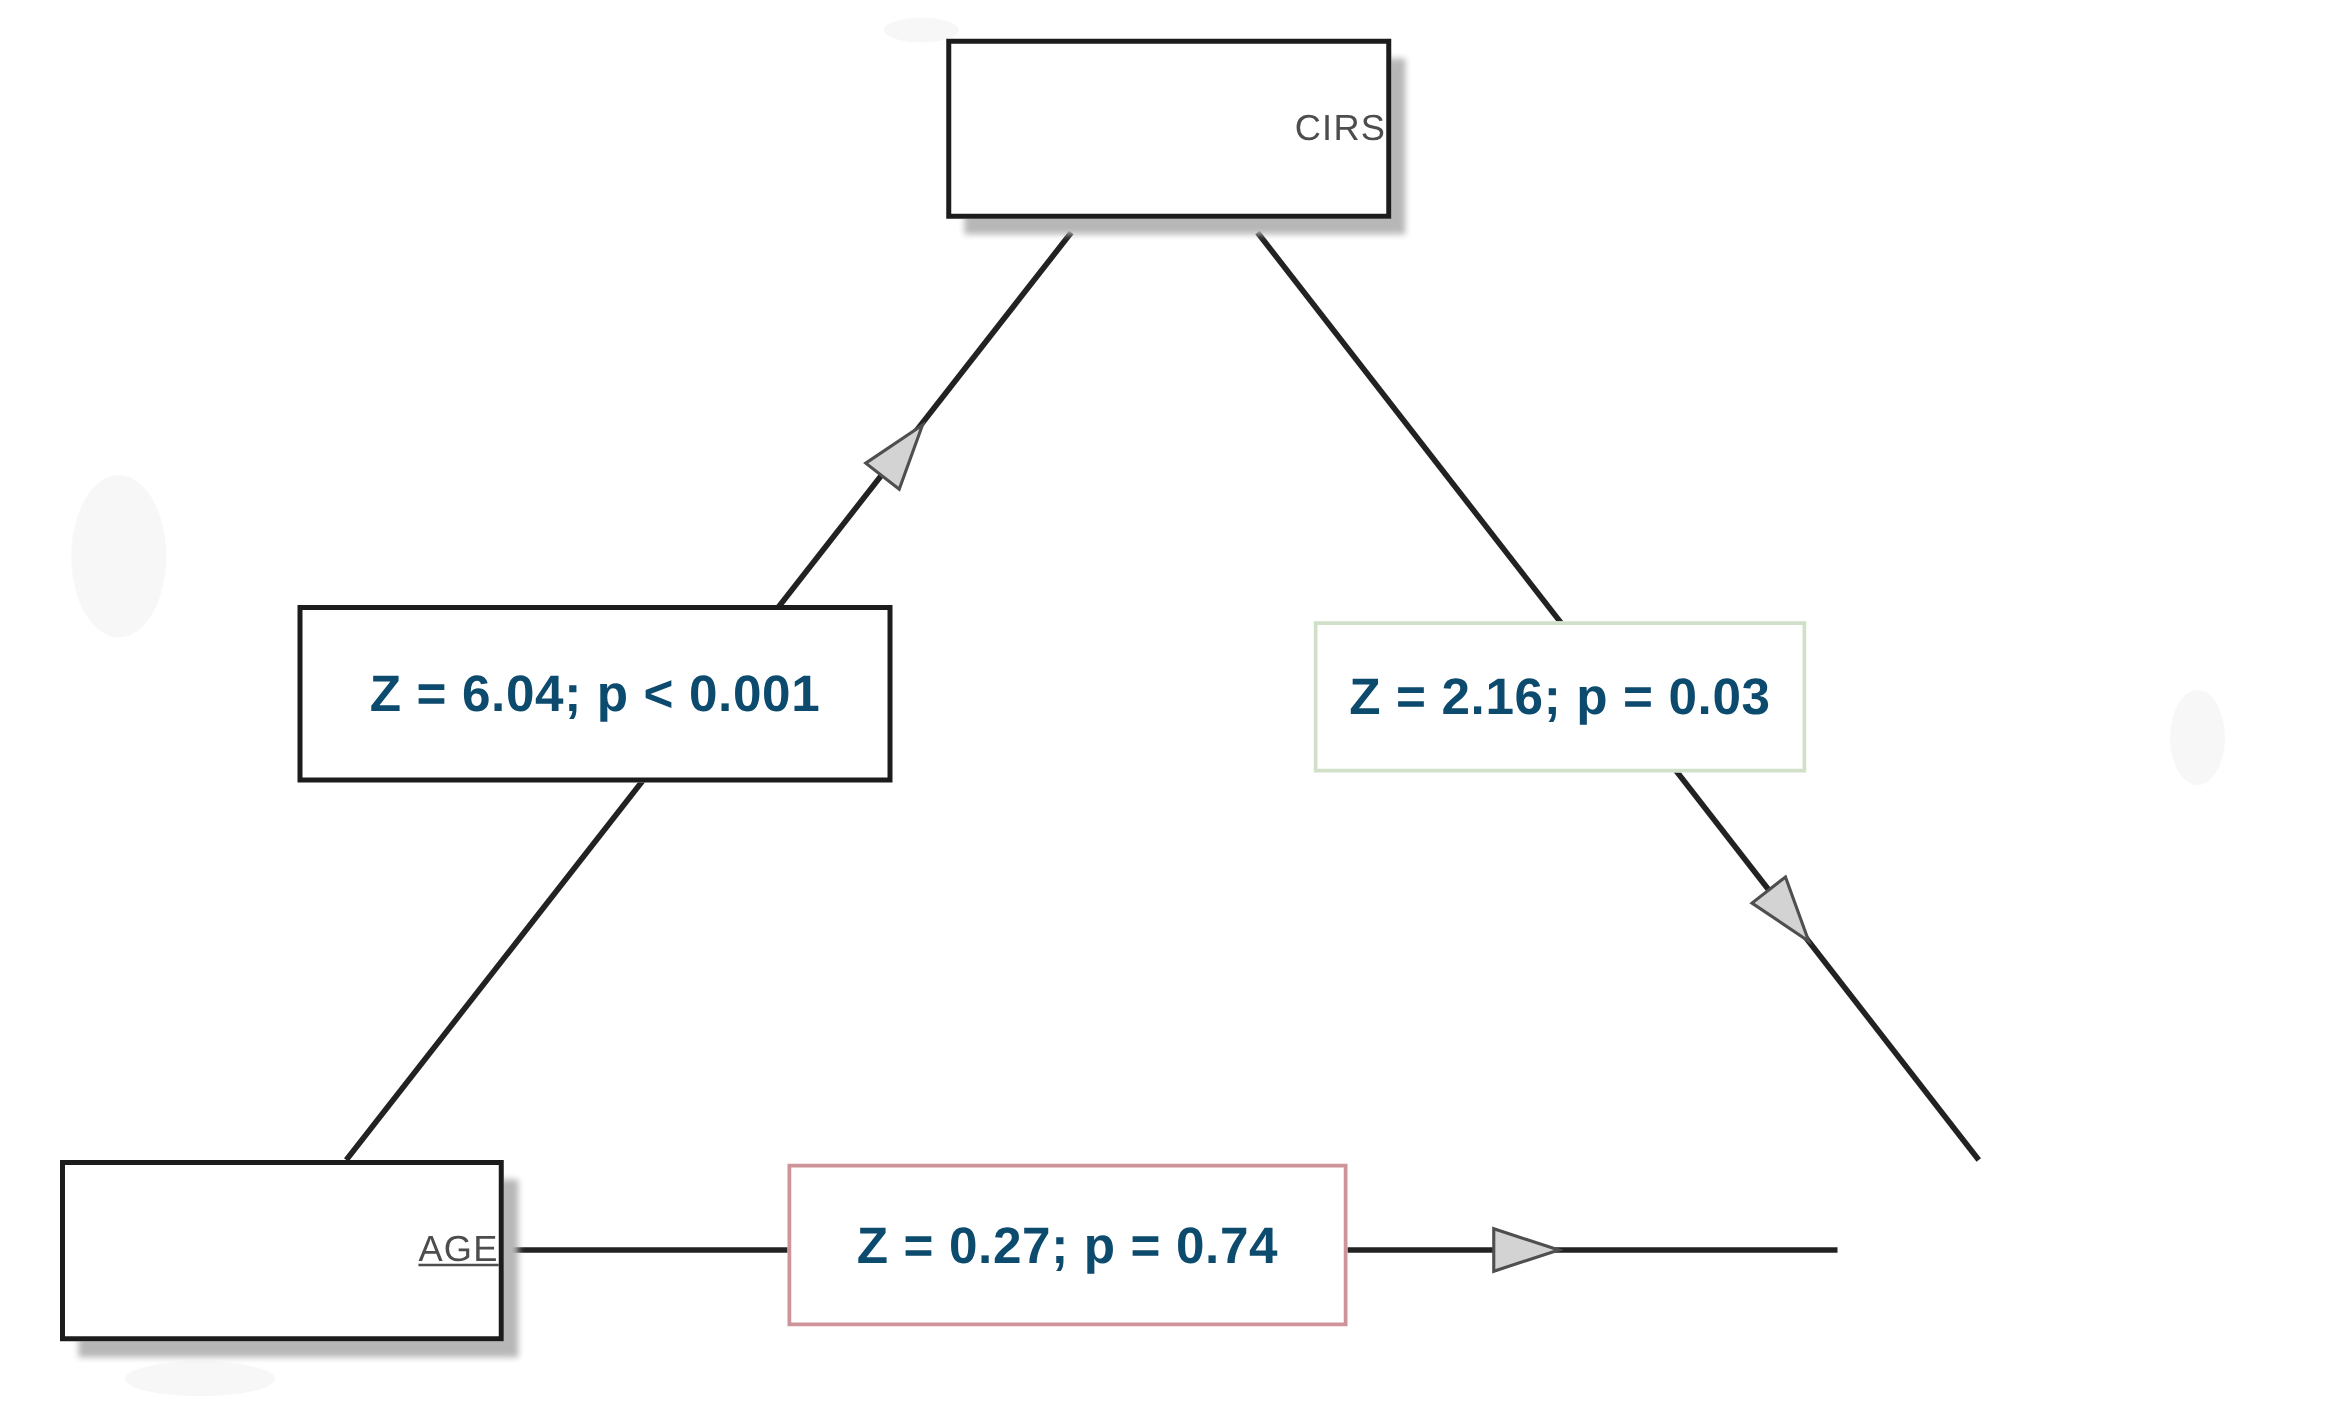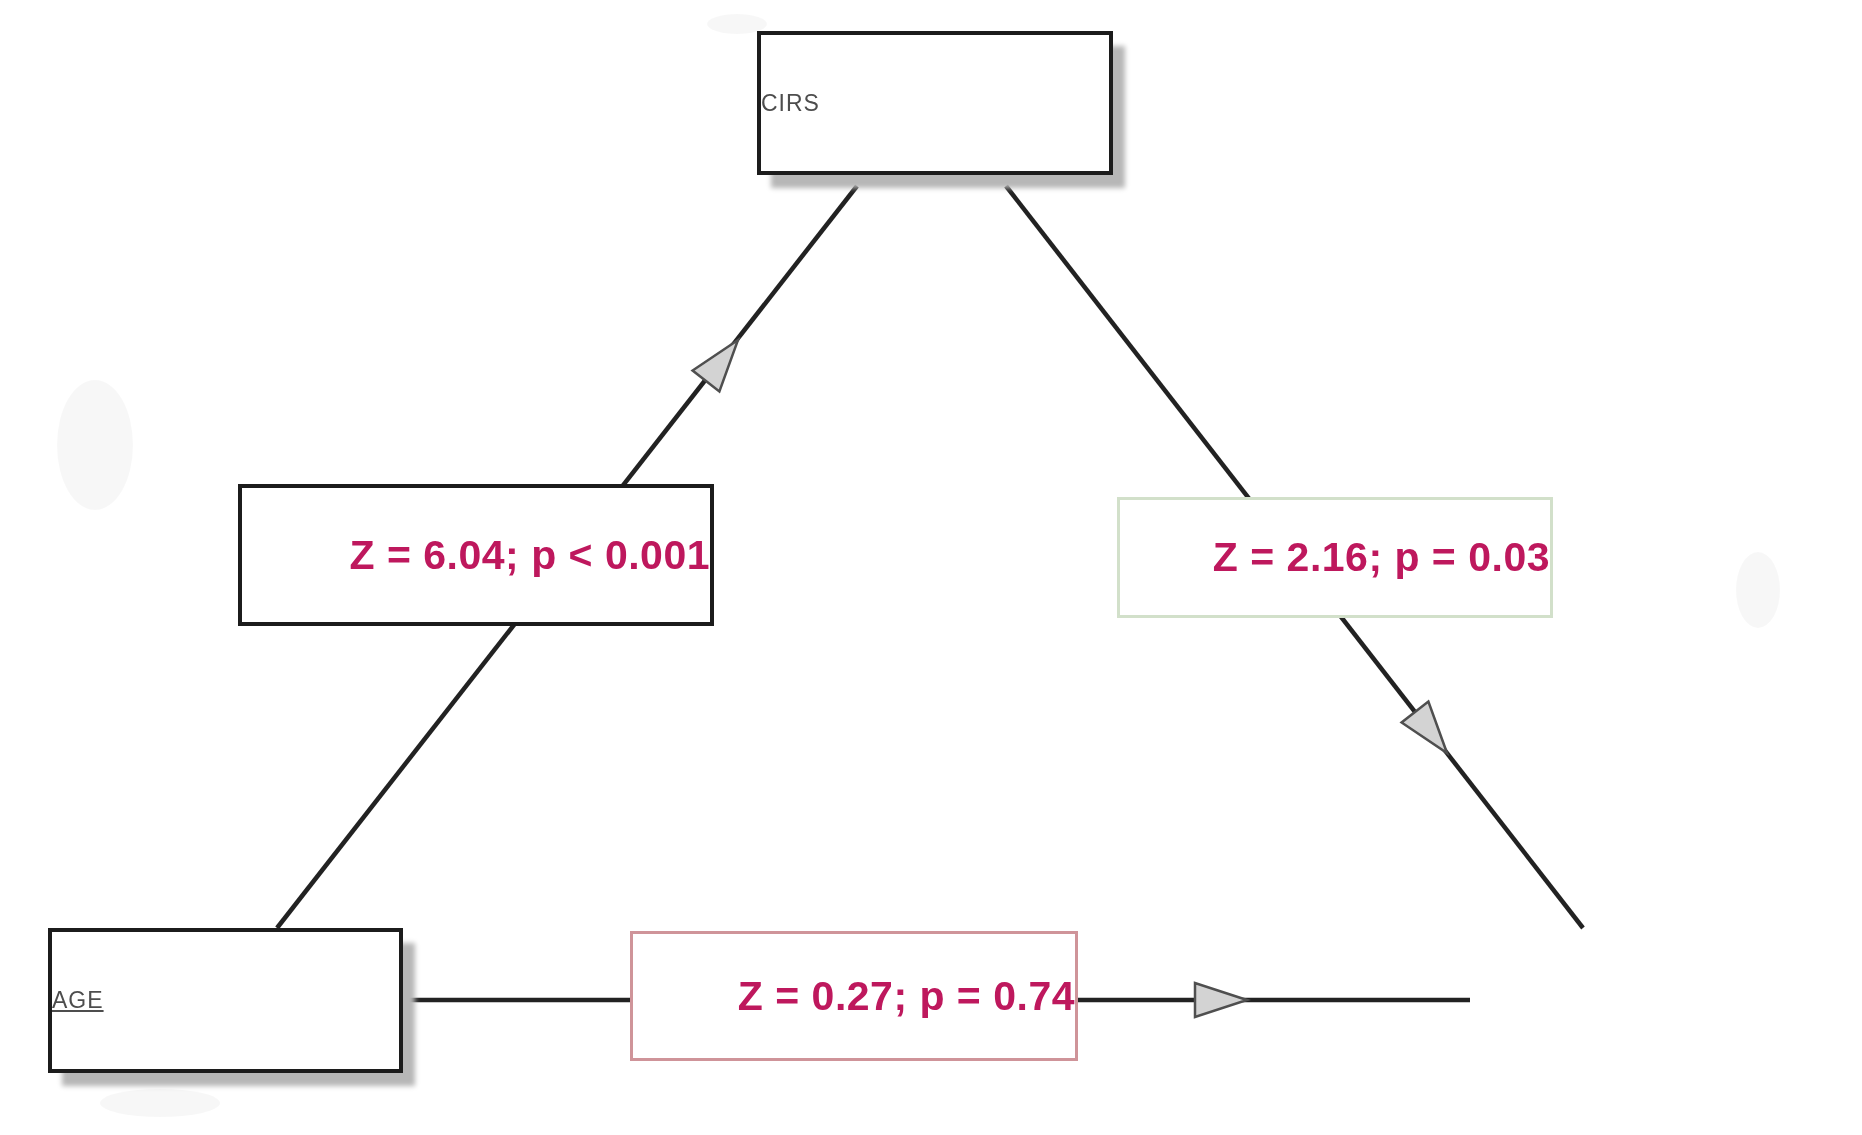--- a/index.html
+++ b/index.html
@@ -18,46 +18,46 @@
     z-index: 1;
   }
   .node {
     position: absolute;
     box-sizing: border-box;
     background: #ffffff;
     border: 4px solid #1c1c1c;
     box-shadow: 13px 14px 5px -1px #b7b7b7;
     display: flex;
     align-items: center;
-    justify-content: flex-start;
-    font-size: 23px;
+    justify-content: flex-end;
+    font-size: 29px;
     font-weight: 400;
     color: #4d4d4d;
     letter-spacing: 1px;
     z-index: 2;
   }
   #node-cirs  { left: 757px;  top: 31px;  width: 356px; height: 144px; }
   #node-age   { left: 48px;   top: 928px; width: 355px; height: 145px; text-decoration: underline; }
   #node-hads  { left: 1470px; top: 928px; width: 355px; height: 145px; }
 
   .edge-label {
     position: absolute;
     box-sizing: border-box;
     background: #ffffff;
     display: flex;
     align-items: center;
-    justify-content: flex-end;
+    justify-content: center;
     font-weight: 700;
     font-size: 41px;
-    color: #be185d;
+    color: #0c4a6e;
     letter-spacing: 0.5px;
     z-index: 3;
   }
   #edge-label-age-cirs  { left: 238px;  top: 484px; width: 476px; height: 142px; border: 4px solid #1c1c1c; }
-  #edge-label-cirs-hads { left: 1117px; top: 497px; width: 436px; height: 121px; border: 3px solid #d2e0ca; }
+  #edge-label-cirs-hads { left: 1051px; top: 497px; width: 394px; height: 121px; border: 3px solid #d2e0ca; }
   #edge-label-age-hads  { left: 630px;  top: 931px; width: 448px; height: 130px; border: 3px solid #cf9499; }
 </style>
 </head>
 <body>
 
 <div class="canvas">
 
   <svg class="edges-svg" viewBox="0 0 1862 1135" xmlns="http://www.w3.org/2000/svg">
 
     <g fill="#000000" opacity="0.03">

